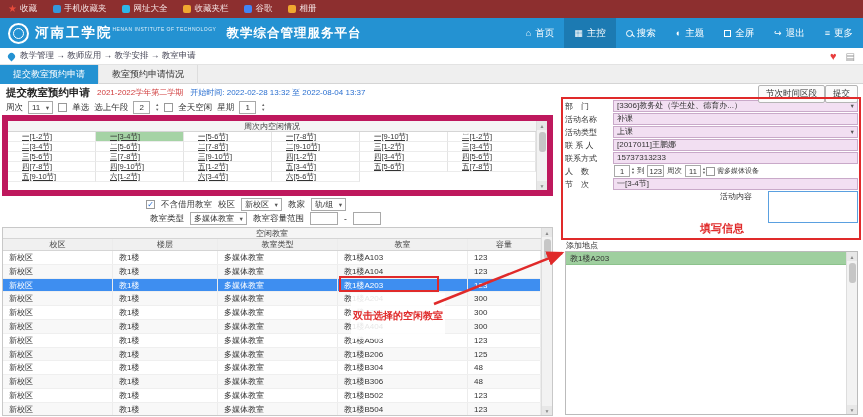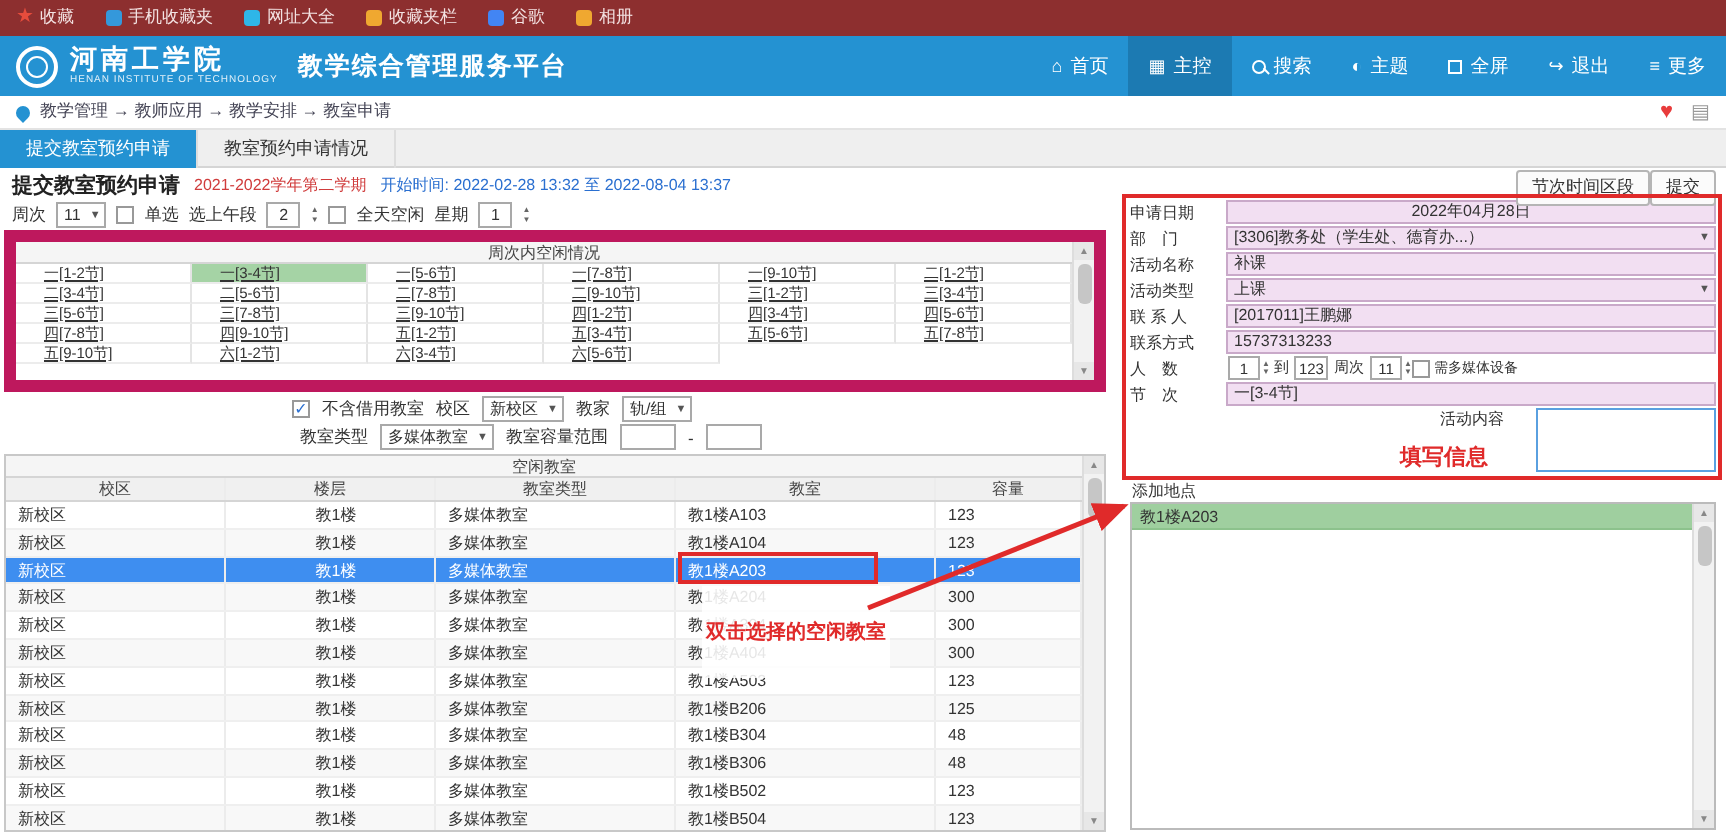--- a/index.html
+++ b/index.html
@@ -10,21 +10,21 @@
   .browser-bar{position:absolute;left:0;top:0;width:863px;height:18px;background:var(--topbar,#8d2f2f);display:flex;align-items:center;padding:0 8px;color:#f3e2e2;font-size:8.5px;}
   .bm-items{display:flex;gap:16px;align-items:center;}
   .bm-item{display:flex;align-items:center;gap:3px;cursor:pointer;}
   .bm-icon{width:8px;height:8px;border-radius:2px;display:inline-block;}
   .bm-star{font-size:10px;line-height:8px;}
 
   
   .app-header{position:absolute;left:0;top:18px;width:863px;height:30px;background:var(--header,#2492d2);display:flex;align-items:center;color:#fff;}
   .logo-circle{width:21px;height:21px;border:2px solid #fff;border-radius:50%;margin:0 6px 0 8px;display:flex;align-items:center;justify-content:center;}
   .logo-inner{width:11px;height:11px;border:1px solid #fff;border-radius:50%;}
-  .school-block{display:flex;flex-direction:column;line-height:1;}
+  .school-block{display:flex;flex-direction:row;line-height:1;}
   .school-name{font-size:13.5px;font-weight:bold;letter-spacing:2px;}
   .school-en{font-size:5px;letter-spacing:.5px;opacity:.85;margin-top:1px;}
   .app-title{font-size:12.5px;font-weight:bold;margin-left:10px;letter-spacing:1px;}
   .nav{margin-left:auto;display:flex;height:100%;align-items:stretch;}
   .nav-item{display:flex;align-items:center;gap:4px;padding:0 10px;font-size:9.5px;cursor:pointer;white-space:nowrap;}
   .nav-item.active{background:#1c7ab2;}
   .nav-glyph{font-size:9px;}
   .css-search{width:7px;height:7px;border:1.4px solid #fff;border-radius:50%;position:relative;display:inline-block;}
   .css-search::after{content:"";position:absolute;width:4px;height:1.4px;background:#fff;transform:rotate(45deg);right:-3px;bottom:-1px;}
   .css-fs{width:7px;height:7px;border:1.4px solid #fff;display:inline-block;}
@@ -78,21 +78,21 @@
   
   .room-table{position:absolute;left:2px;top:227px;width:551px;height:189px;border:1px solid #c8c8c8;display:flex;background:#fff;}
   .room-main{flex:1;display:flex;flex-direction:column;overflow:hidden;}
   .room-title{height:11px;background:#f5f5f5;border-bottom:1px solid #d5d5d5;text-align:center;font-size:8px;line-height:11px;color:#444;}
   .room-header{display:flex;background:#f0f0f0;border-bottom:1px solid #d5d5d5;height:12px;font-size:8px;color:#444;}
   .room-header .rc{text-align:center;line-height:12px;padding-left:0;}
   .room-row{display:flex;height:13.8px;border-bottom:1px solid #efefef;font-size:8px;cursor:pointer;}
   .room-row.alt{background:#f8f8f8;}
   .room-row.selected{background:var(--selected-row,#3e8ef0);color:#fff;}
   .rc{border-right:1px solid #ececec;line-height:13.8px;padding-left:6px;white-space:nowrap;overflow:hidden;}
-  .rc0{width:110px;}.rc1{width:105px;text-align:center;}.rc2{width:120px;}.rc3{width:130px;}.rc4{flex:1;}
+  .rc0{width:110px;}.rc1{width:105px;}.rc2{width:120px;}.rc3{width:130px;}.rc4{flex:1;}
 
   
   .right-panel{position:absolute;left:565px;top:100px;width:293px;}
   .form-row{display:flex;align-items:center;margin-bottom:1px;}
   .form-label{flex:0 0 48px;font-size:8px;color:#333;white-space:nowrap;}
   .field{flex:1;height:12px;background:var(--field-pink,#f2dff2);border:1px solid #c9a9c9;font-size:8px;line-height:10px;padding:0 3px;color:#333;position:relative;overflow:hidden;white-space:nowrap;}
   .field.center{text-align:center;}
   .field.select{padding-right:12px;cursor:pointer;}
   .field.select::after{content:"▼";position:absolute;right:2px;top:50%;transform:translateY(-50%);font-size:5.5px;color:#555;}
   .mini-input{border:1px solid #a9a9a9;background:#fff;min-width:16px;height:12px;text-align:center;line-height:11px;font-size:7.5px;display:inline-block;margin:0 1px;padding:0 1px;}
@@ -400,24 +400,20 @@
     <span class="sarr">▲</span>
     <span class="track">
         <span class="thumb"></span>
       </span>
     <span class="sarr">▼</span>
   </div>
 </div>
 
 <div class="right-panel">
   <div class="form-row">
-    <span class="form-label">申请日期</span>
-    <span class="field center">2022年04月28日</span>
-  </div>
-  <div class="form-row">
     <span class="form-label">部　门</span>
     <span class="field select">[3306]教务处（学生处、德育办...）</span>
   </div>
   <div class="form-row">
     <span class="form-label">活动名称</span>
     <span class="field">补课</span>
   </div>
   <div class="form-row">
     <span class="form-label">活动类型</span>
     <span class="field select">上课</span>

